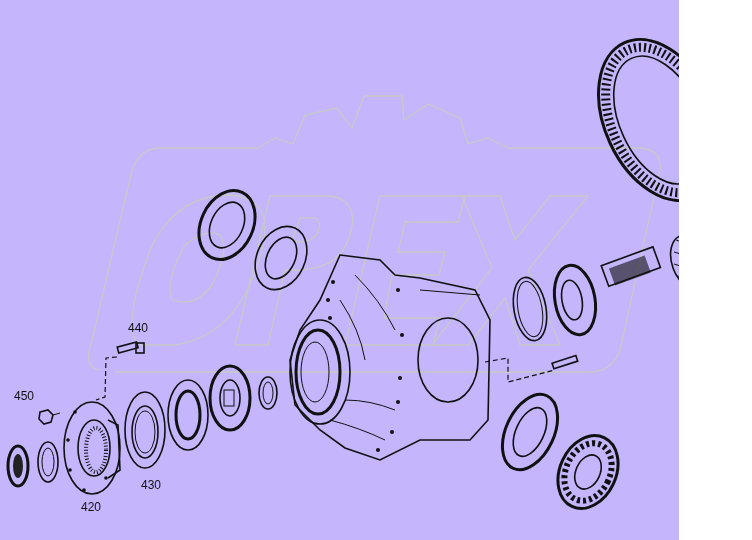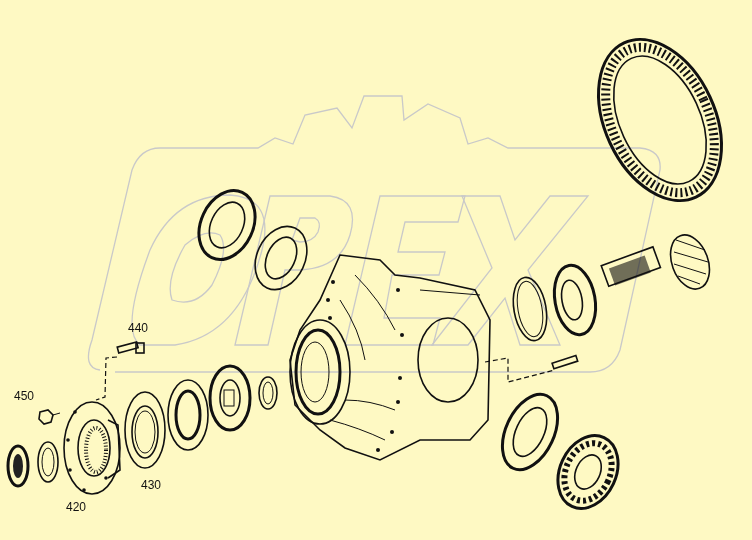--- a/index.html
+++ b/index.html
@@ -1,16 +1,16 @@
 <!DOCTYPE html>
 <html><head>
 <meta charset="utf-8">
 <style>
   html, body { margin:0; padding:0; background:#ffffff; }
-  #canvas { position:relative; width:752px; height:540px; overflow:hidden; background:#fef9c3; font-family:"Liberation Sans", sans-serif; }
+  #canvas { position:relative; width:679px; height:540px; overflow:hidden; background:#c4b5fd; font-family:"Liberation Sans", sans-serif; }
   svg { position:absolute; left:0; top:0; }
   .label { position:absolute; font-size:12px; color:#111; letter-spacing:0px; }
   .ink { fill:none; stroke:#111; stroke-width:1.6; }
   .ink2 { fill:none; stroke:#111; stroke-width:1; }
   .thick { fill:none; stroke:#111; stroke-width:3; }
   .wm { fill:none; stroke:#c9c9c9; stroke-width:1.3; }
   .dash { fill:none; stroke:#111; stroke-width:1.2; stroke-dasharray:5 3; }
 </style>
 </head>
 <body>
@@ -144,15 +144,15 @@
     </g>
     <g>
       <rect x="118" y="347" width="20" height="6" transform="rotate(-15 118 350)" class="ink" fill="#555"></rect>
       <rect x="136" y="343" width="8" height="10" class="ink" fill="#222"></rect>
       <path class="dash" d="M117 357 L106 358 L105 397 L96 400"></path>
     </g>
   </svg>
 
   <span class="label" style="left:128px;top:321px;">440</span>
   <span class="label" style="left:14px;top:389px;">450</span>
-  <span class="label" style="left:66px;top:500px;">420</span>
+  <span class="label" style="left:81px;top:500px;">420</span>
   <span class="label" style="left:141px;top:478px;text-align:center;">430</span>
 </div>
 
 </body></html>

